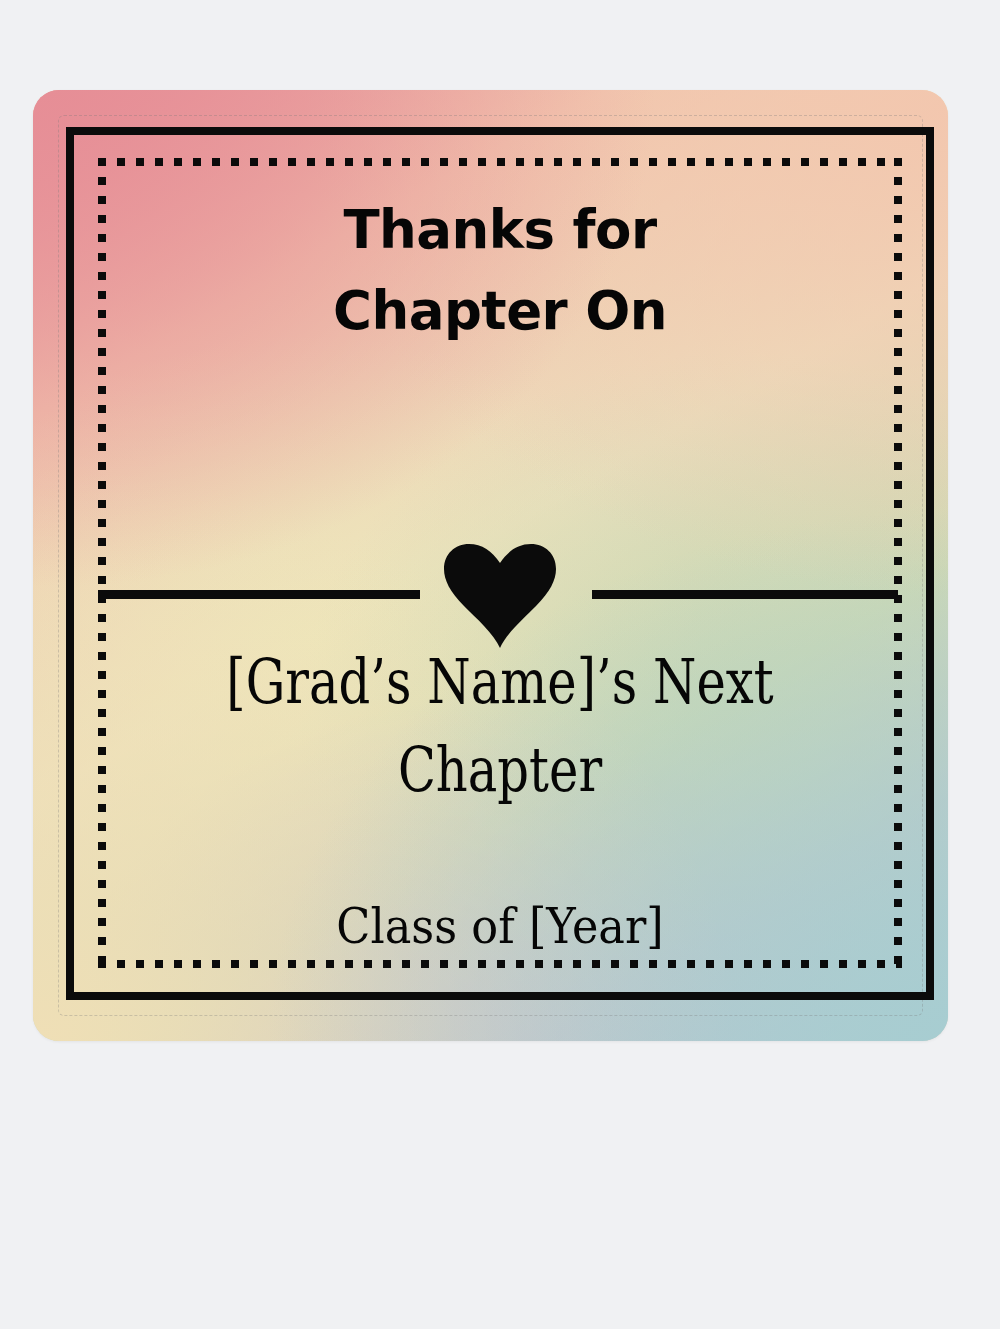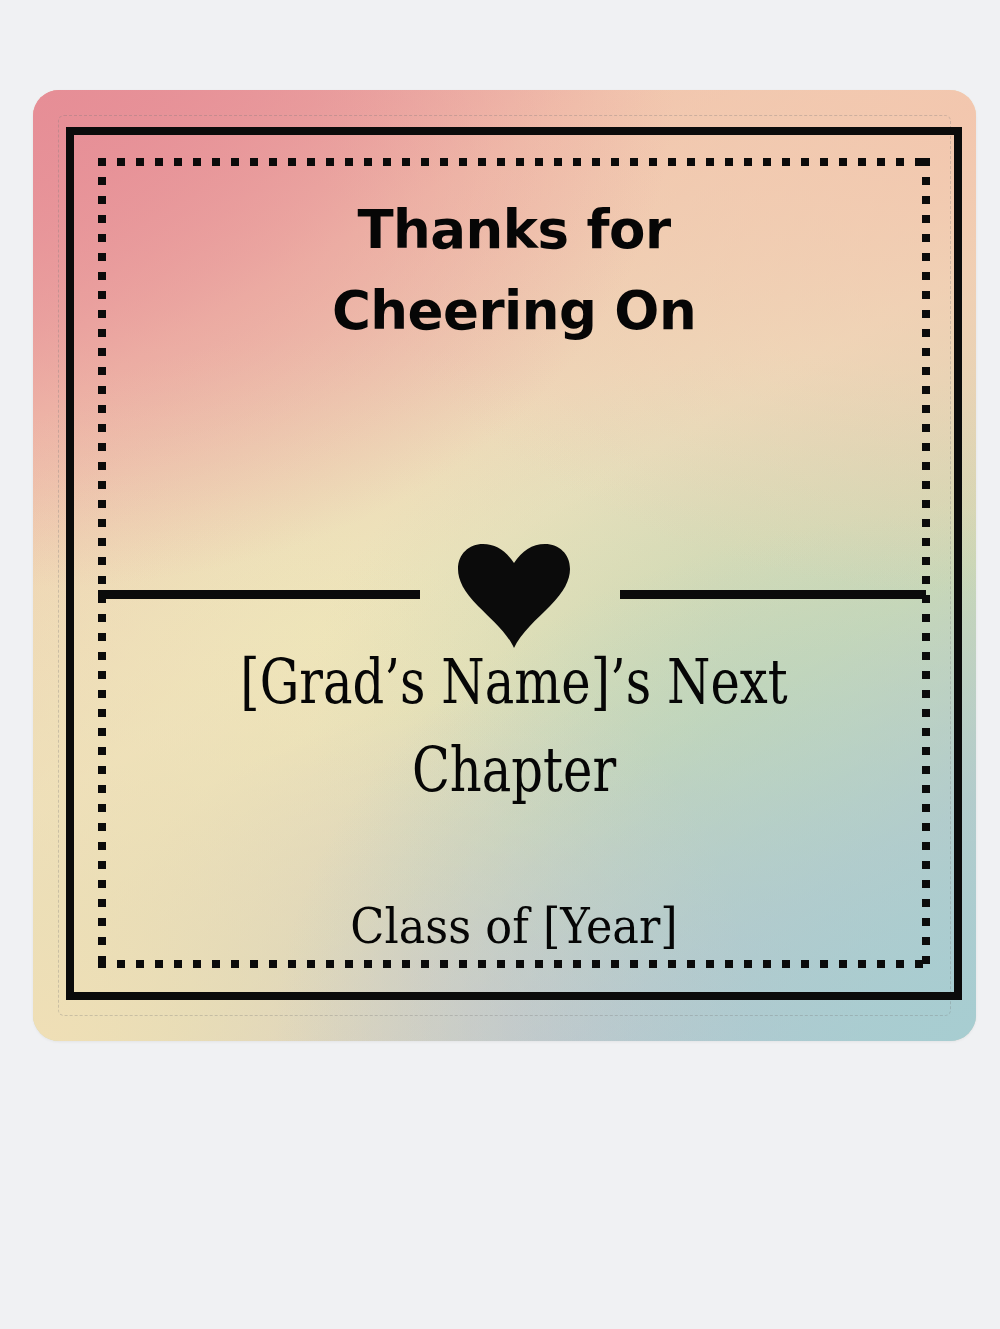--- a/index.html
+++ b/index.html
@@ -24,21 +24,20 @@
   
   .card {
     position: absolute;
     left: 33px;
     top: 90px;
     width: 915px;
     height: 951px;
     border-radius: 26px;
     overflow: hidden;
     box-shadow: 0 1px 3px rgba(0,0,0,0.06);
-    padding-left: 28px;
   }
 
   
   .card-bg {
     position: absolute;
     inset: 0;
     background-color: #ecdcbe;
     background-image:
       radial-gradient(120% 95% at 2% 0%,   rgba(230,142,150,0.95) 0%, rgba(230,142,150,0.55) 26%, rgba(230,142,150,0) 55%),
       radial-gradient(110% 80% at 100% 2%, rgba(243,198,174,0.95) 0%, rgba(243,198,174,0.45) 34%, rgba(243,198,174,0) 64%),
@@ -184,21 +183,21 @@
     <div class="cut-line"></div>
 
     <div class="solid-frame"></div>
 
     <div class="dotted-frame"></div>
 
     <div class="content">
 
       <div class="headline">
         <span class="ln">Thanks for</span>
-        <span class="ln">Cheering On</span>
+        <span class="ln">Chapter On</span>
       </div>
 
       <div class="divider-row">
         <div class="rule left"></div>
         <div class="heart">
           <svg viewBox="0 0 112 104" xmlns="http://www.w3.org/2000/svg" aria-hidden="true">
             <path d="M56 104 C50 90 32 74 20 62 C6 48 0 36 0 25 C0 10 11 0 25 0 C38 0 48 7 56 19 C64 7 74 0 87 0 C101 0 112 10 112 25 C112 36 106 48 92 62 C80 74 62 90 56 104 Z" fill="#0b0b0b"></path>
           </svg>
         </div>
         <div class="rule right"></div>

